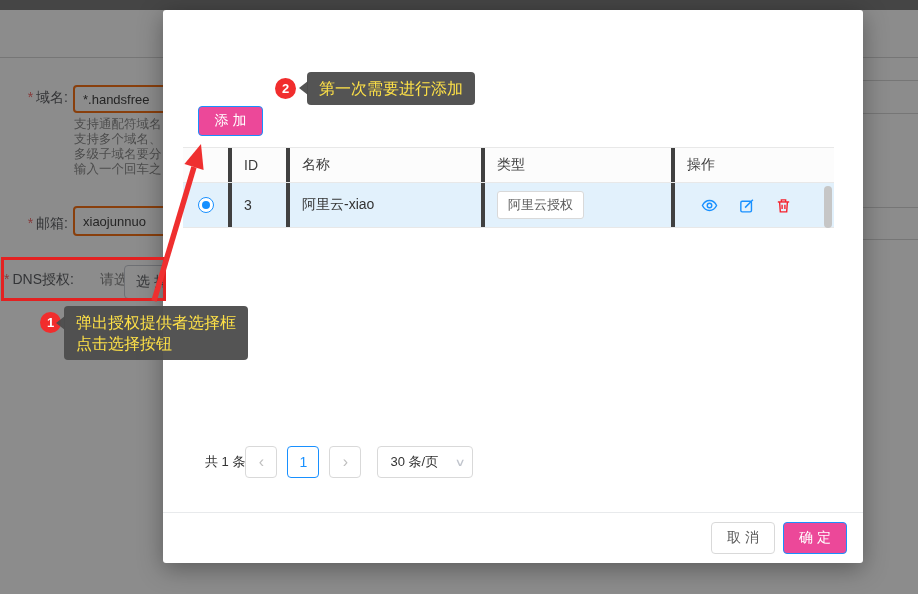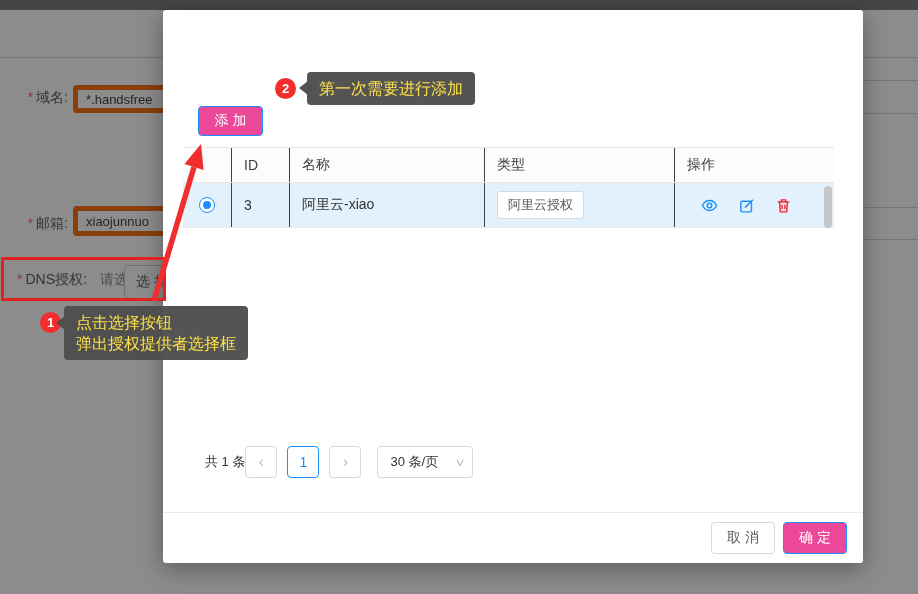--- a/index.html
+++ b/index.html
@@ -11,21 +11,21 @@
   }
   
   .bg-layer { position: absolute; inset: 0; z-index: 1; }
   .bg-topbar { position: absolute; left: 0; top: 0; width: 918px; height: 10px; background: #7f7f7f; }
   .bg-line { position: absolute; height: 1px; background: #d8d8d8; }
   .bg-line.full { left: 0; width: 918px; }
   .bg-line.right { left: 860px; width: 58px; }
   .fld-label { position: absolute; font-size: 14px; color: #606266; white-space: nowrap; }
   .fld-label .req { color: #f56c6c; margin-right: 3px; }
   .fld-input {
-    position: absolute; background: #fff; border: 5px solid #f97316; border-radius: 4px;
+    position: absolute; background: #fff; border: 2px solid #f97316; border-radius: 4px;
     font-size: 13px; color: #444; padding: 0 8px; overflow: hidden; white-space: nowrap;
     display: flex; align-items: center;
   }
   .fld-hints { position: absolute; font-size: 12.5px; color: #8c8c8c; line-height: 15px; white-space: nowrap; }
   .dns-placeholder { position: absolute; font-size: 14px; color: #8a8a8a; white-space: nowrap; }
   .dns-select-btn {
     position: absolute; background: #fff; border: 1px solid #c9ccd4; border-radius: 4px;
     font-size: 14px; color: #606266; display: flex; align-items: center; padding-left: 11px;
     white-space: nowrap; overflow: hidden;
   }
@@ -45,21 +45,21 @@
   }
   .btn { border-radius: 4px; font-size: 14px; display: flex; align-items: center; justify-content: center; cursor: pointer; white-space: nowrap; }
   .btn-primary { background: #ec4899; color: #fff; border: 1px solid #1890ff; }
   .btn-plain { background: #fff; color: #595959; border: 1px solid #d9d9d9; }
   .add-btn { position: absolute; left: 35px; top: 96px; width: 65px; height: 30px; }
   
   .tbl { position: absolute; left: 20px; top: 137px; width: 651px; }
   .tbl-header { display: flex; height: 36px; background: #fcfcfc; border-top: 1px solid #e8e8e8; border-bottom: 1px solid #e8e8e8; }
   .tbl-row { display: flex; height: 45px; border-bottom: 1px solid #e8e8e8; }
   .tbl-row.selected { background: #e2f1fc; }
-  .cell { display: flex; align-items: center; padding-left: 12px; font-size: 14px; color: #333; border-right: 1px solid #404040; overflow: hidden; }
+  .cell { display: flex; align-items: center; padding-left: 12px; font-size: 14px; color: #333; border-right: 4px solid #404040; overflow: hidden; }
   .cell:last-child { border-right: none; }
   .c-radio { width: 49px; justify-content: center; padding-left: 0; }
   .c-id { width: 58px; }
   .c-name { width: 195px; text-align: right; }
   .c-type { width: 190px; }
   .c-ops { width: 159px; padding-left: 26px; gap: 20px; }
   .tbl-header .cell { color: #3d3d3d; }
   .radio-outer {
     width: 16px; height: 16px; border: 1.6px solid #1890ff; border-radius: 50%;
     background: #fff; display: flex; align-items: center; justify-content: center;
@@ -133,29 +133,35 @@
     <div class="bg-line right" style="top:113px"></div>
     <div class="bg-line right" style="top:207px"></div>
     <div class="bg-line right" style="top:239px"></div>
 
     <div class="fld-label" style="left:14px; top:89px; width:54px; text-align:right">
       <span class="req">*</span><span>域名:</span>
     </div>
     <div class="fld-input" style="left:73px; top:85px; width:97px; height:28px">
       <span>*.handsfree</span>
     </div>
+    <div class="fld-hints" style="left:74px; top:117px">
+      <div>支持通配符域名</div>
+      <div>支持多个域名、</div>
+      <div>多级子域名要分</div>
+      <div>输入一个回车之</div>
+    </div>
 
     <div class="fld-label" style="left:14px; top:215px; width:54px; text-align:right">
       <span class="req">*</span><span>邮箱:</span>
     </div>
     <div class="fld-input" style="left:73px; top:206px; width:97px; height:30px">
       <span>xiaojunnuo</span>
     </div>
 
-    <div class="fld-label" style="left:17px; top:271px">
+    <div class="fld-label" style="left:4px; top:271px">
       <span class="req">*</span><span>DNS授权:</span>
     </div>
     <div class="dns-placeholder" style="left:100px; top:271px">请选择</div>
     <div class="dns-select-btn" style="left:124px; top:265px; width:56px; height:34px">
       <span>选 择</span>
     </div>
   </div>
 
   <div class="dim-overlay"></div>
 
@@ -239,18 +245,18 @@
 
     <div class="annot-num num2">2</div>
     <div class="tooltip tt2">
       <span class="tri"></span>
       <span>第一次需要进行添加</span>
     </div>
 
     <div class="annot-num num1">1</div>
     <div class="tooltip tt1">
       <span class="tri"></span>
+      <div>弹出授权提供者选择框</div>
       <div>点击选择按钮</div>
-      <div>弹出授权提供者选择框</div>
     </div>
   </div>
 
 </div>
 
 </body></html>

